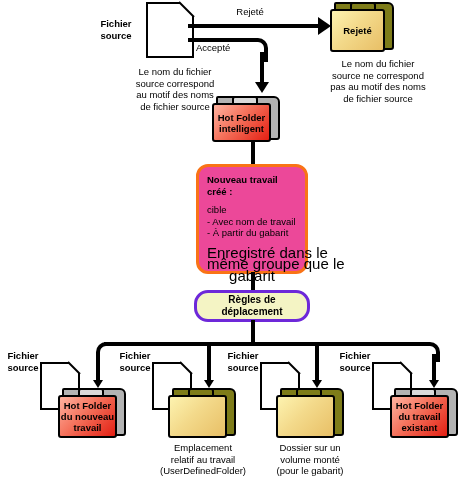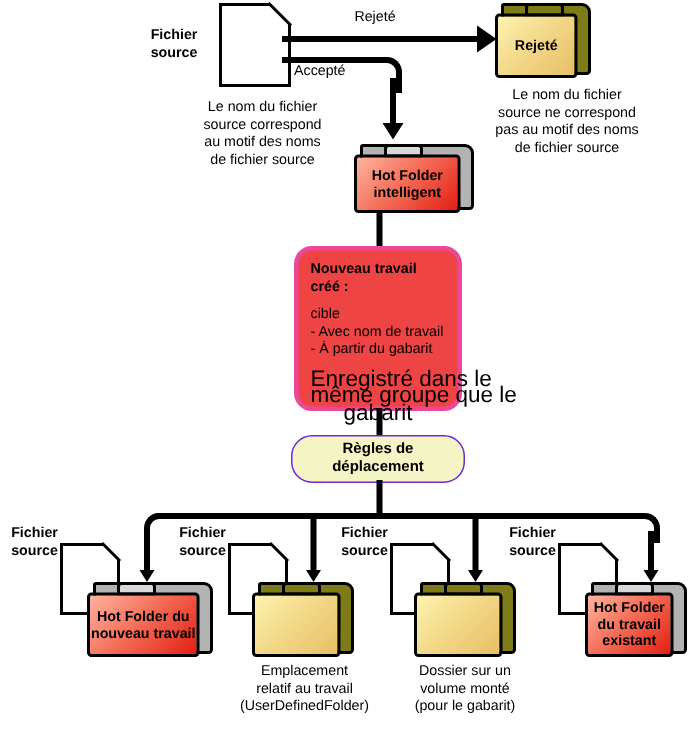--- a/index.html
+++ b/index.html
@@ -49,27 +49,27 @@
   
   .fd-yellow .back{background:#7e7c19;}
   .fd-yellow .tab{background:#7e7c19;}
   .fd-yellow .front{background:linear-gradient(135deg,#fdf3b0 0%,#f3d98a 45%,#e8bf66 100%);}
   
   .fd-red .back{background:#b3b3b3;}
   .fd-red .tab{background:#d9d9d9;}
   .fd-red .front{background:linear-gradient(135deg,#ffb3a0 0%,#f4705a 45%,#e31f13 100%);}
 
   
-  .ybox{position:absolute;background:#ef4444;border:3px solid #ec4899;
+  .ybox{position:absolute;background:#ec4899;border:3px solid #f97316;
         box-sizing:border-box;border-radius:12px;}
   .ybox .inner{position:absolute;inset:0;padding:7px 8px;box-sizing:border-box;}
   .bx-title{font-size:9.5px;font-weight:bold;line-height:12px;}
   .bx-li{font-size:9.5px;line-height:11.5px;}
   .bx-note{font-size:15px;line-height:11.5px;text-align:center;}
-  .pill{position:absolute;background:#f4f4c4;border:1px solid #6d28d9;
+  .pill{position:absolute;background:#f4f4c4;border:3px solid #6d28d9;
         box-sizing:border-box;border-radius:14px;
         display:flex;align-items:center;justify-content:center;
         font-size:10px;font-weight:bold;line-height:12px;text-align:center;}
 </style>
 </head>
 <body>
 
 <div id="stage">
 
   <div class="txt bold ctr" style="left:88px;top:18px;width:56px;">Fichier
@@ -106,21 +106,21 @@
 
   <div class="txt ctr" style="left:298px;top:58px;width:160px;">Le nom du fichier
 source ne correspond
 pas au motif des noms
 de fichier source</div>
   <div class="txt ctr" style="left:110px;top:66px;width:130px;">Le nom du fichier
 source correspond
 au motif des noms
 de fichier source</div>
 
-  <div class="folder fd-red" style="left:236px;top:96px;width:80px;height:46px;">
+  <div class="folder fd-red" style="left:212px;top:96px;width:68px;height:46px;">
     <div class="back"></div>
     <div class="tab"></div>
     <div class="front"></div>
     <div class="flabel">Hot Folder
 intelligent</div>
   </div>
 
   <div class="vline" style="left:251px;top:140px;height:26px;"></div>
 
   <div class="ybox" style="left:196px;top:164px;width:112px;height:110px;">
@@ -166,21 +166,21 @@
 source</div>
   <div class="doc" style="left:40px;top:362px;width:40px;height:48px;">
     <div class="body"></div>
     <div style="position:absolute;top:0;right:0;width:0;height:0;
                 border-right:12px solid #fff;border-bottom:12px solid transparent;"></div>
     <svg width="14" height="14" style="position:absolute;top:-1px;right:-1px;">
       <polyline points="1,1 13,13" stroke="#000" stroke-width="2" fill="none"></polyline>
     </svg>
   </div>
   <div class="thinh" style="left:76px;top:408px;width:18px;"></div>
-  <div class="folder fd-red" style="left:58px;top:388px;width:84px;height:50px;">
+  <div class="folder fd-red" style="left:58px;top:388px;width:68px;height:50px;">
     <div class="back"></div>
     <div class="tab"></div>
     <div class="front"></div>
     <div class="flabel">Hot Folder
 du nouveau
 travail</div>
   </div>
 
   <div class="txt bold ctr" style="left:112px;top:350px;width:46px;">Fichier
 source</div>

